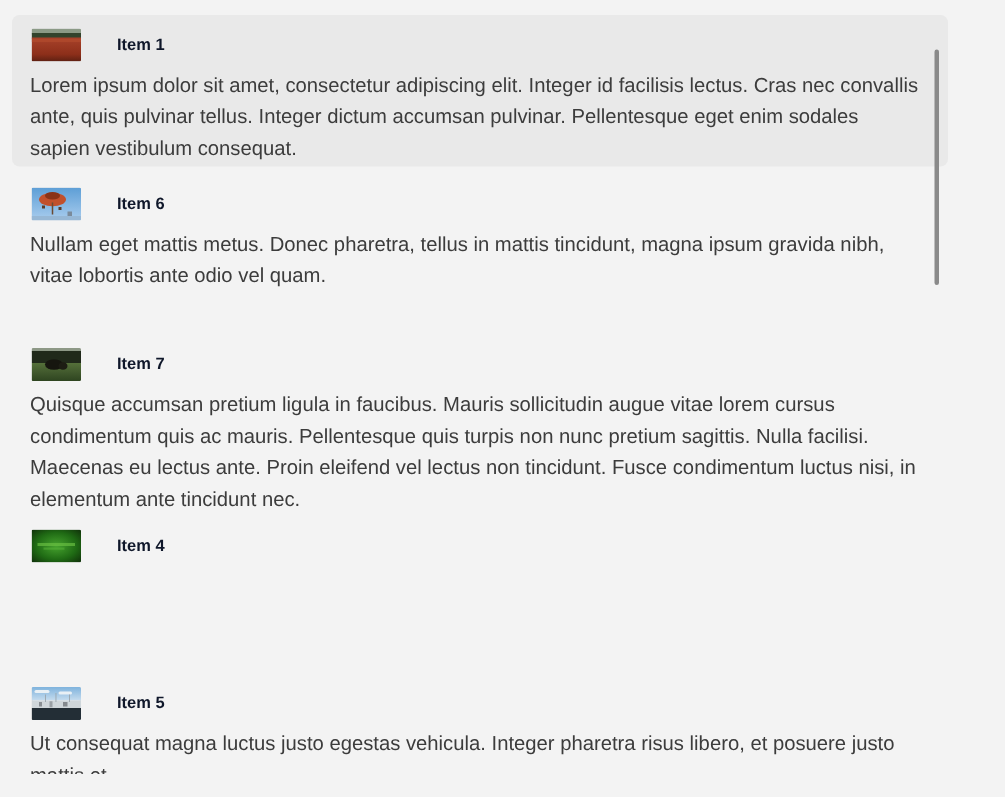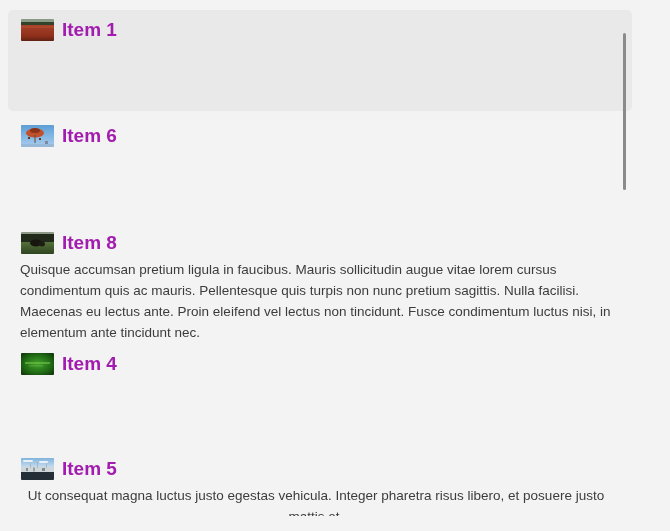--- a/index.html
+++ b/index.html
@@ -22,35 +22,35 @@
   .item.selected{
     background:#e9e9e9;
     border-radius:5px;
     padding-top:9px;
     height:101px;
   }
   .item-1{top:10px;}
   .item-2{top:125px;}
   .item-3{top:232px;}
   .item-4{top:353px;text-align:center;}
-  .item-5{top:458px;text-align:center;}
+  .item-5{top:458px;}
   .item-header{
     display:flex;align-items:center;
     padding-left:13px;height:22px;
   }
   .thumb{
     width:33px;height:22px;flex:none;
     border-radius:1px;overflow:hidden;
     box-shadow:0 0 0 1px rgba(0,0,0,0.08) inset;
   }
   .thumb svg{display:block;width:33px;height:22px;}
   .item-title{
-    margin-left:8px;
-    font-size:19px;font-weight:700;
-    color:#a21caf;
+    margin-left:24px;
+    font-size:11px;font-weight:700;
+    color:#0f172a;
     white-space:nowrap;
   }
   .item-desc{
     margin:5px 12px 0 12px;
     width:592px;
     font-size:13.5px;line-height:21px;
     color:#3c3c3c;
   }
   .scrollbar-thumb{
     position:absolute;
@@ -75,20 +75,21 @@
             </linearGradient>
           </defs>
           <rect x="0" y="0" width="33" height="4" fill="#8b9a86"></rect>
           <rect x="0" y="3" width="33" height="4" fill="#32432c"></rect>
           <rect x="0" y="6" width="33" height="16" fill="url(#g1)"></rect>
           <rect x="0" y="7" width="33" height="2" fill="#b24c2e" opacity="0.7"></rect>
         </svg>
       </span>
       <span class="item-title">Item 1</span>
     </div>
+    <p class="item-desc">Lorem ipsum dolor sit amet, consectetur adipiscing elit. Integer id facilisis lectus. Cras nec convallis ante, quis pulvinar tellus. Integer dictum accumsan pulvinar. Pellentesque eget enim sodales sapien vestibulum consequat.</p>
   </div>
 
   <div class="item item-2">
     <div class="item-header">
       <span class="thumb">
         <svg viewBox="0 0 33 22" preserveAspectRatio="none">
           <defs>
             <linearGradient id="g2" x1="0" y1="0" x2="0" y2="1">
               <stop offset="0" stop-color="#5d9ed6"></stop>
                 <stop offset="1" stop-color="#a9cdee"></stop>
@@ -99,40 +100,41 @@
           <ellipse cx="14" cy="5.5" rx="5" ry="2.5" fill="#8a3318"></ellipse>
           <rect x="13.5" y="10" width="1" height="8" fill="#6b4a33"></rect>
           <rect x="7" y="12" width="2" height="2" fill="#5a3a28"></rect>
           <rect x="18" y="13" width="2" height="2" fill="#5a3a28"></rect>
           <rect x="24" y="16" width="3" height="3" fill="#7a8a9a"></rect>
           <rect x="0" y="19" width="33" height="3" fill="#97b8d6"></rect>
         </svg>
       </span>
       <span class="item-title">Item 6</span>
     </div>
+    <p class="item-desc">Nullam eget mattis metus. Donec pharetra, tellus in mattis tincidunt, magna ipsum gravida nibh, vitae lobortis ante odio vel quam.</p>
   </div>
 
   <div class="item item-3">
     <div class="item-header">
       <span class="thumb">
         <svg viewBox="0 0 33 22" preserveAspectRatio="none">
           <defs>
             <linearGradient id="g3" x1="0" y1="0" x2="0" y2="1">
               <stop offset="0" stop-color="#55703a"></stop>
                 <stop offset="1" stop-color="#2e4420"></stop>
             </linearGradient>
           </defs>
           <rect x="0" y="0" width="33" height="3" fill="#8d9886"></rect>
           <rect x="0" y="2" width="33" height="8" fill="#20291a"></rect>
           <rect x="0" y="10" width="33" height="12" fill="url(#g3)"></rect>
           <ellipse cx="15" cy="11" rx="6" ry="3.5" fill="#16160f"></ellipse>
           <ellipse cx="21" cy="12" rx="3" ry="2.5" fill="#1d1d14"></ellipse>
         </svg>
       </span>
-      <span class="item-title">Item 8</span>
+      <span class="item-title">Item 7</span>
     </div>
     <p class="item-desc">Quisque accumsan pretium ligula in faucibus. Mauris sollicitudin augue vitae lorem cursus condimentum quis ac mauris. Pellentesque quis turpis non nunc pretium sagittis. Nulla facilisi. Maecenas eu lectus ante. Proin eleifend vel lectus non tincidunt. Fusce condimentum luctus nisi, in elementum ante tincidunt nec.</p>
   </div>
 
   <div class="item item-4">
     <div class="item-header">
       <span class="thumb">
         <svg viewBox="0 0 33 22" preserveAspectRatio="none">
           <defs>
             <radialGradient id="g4" cx="0.5" cy="0.5" r="0.75">

